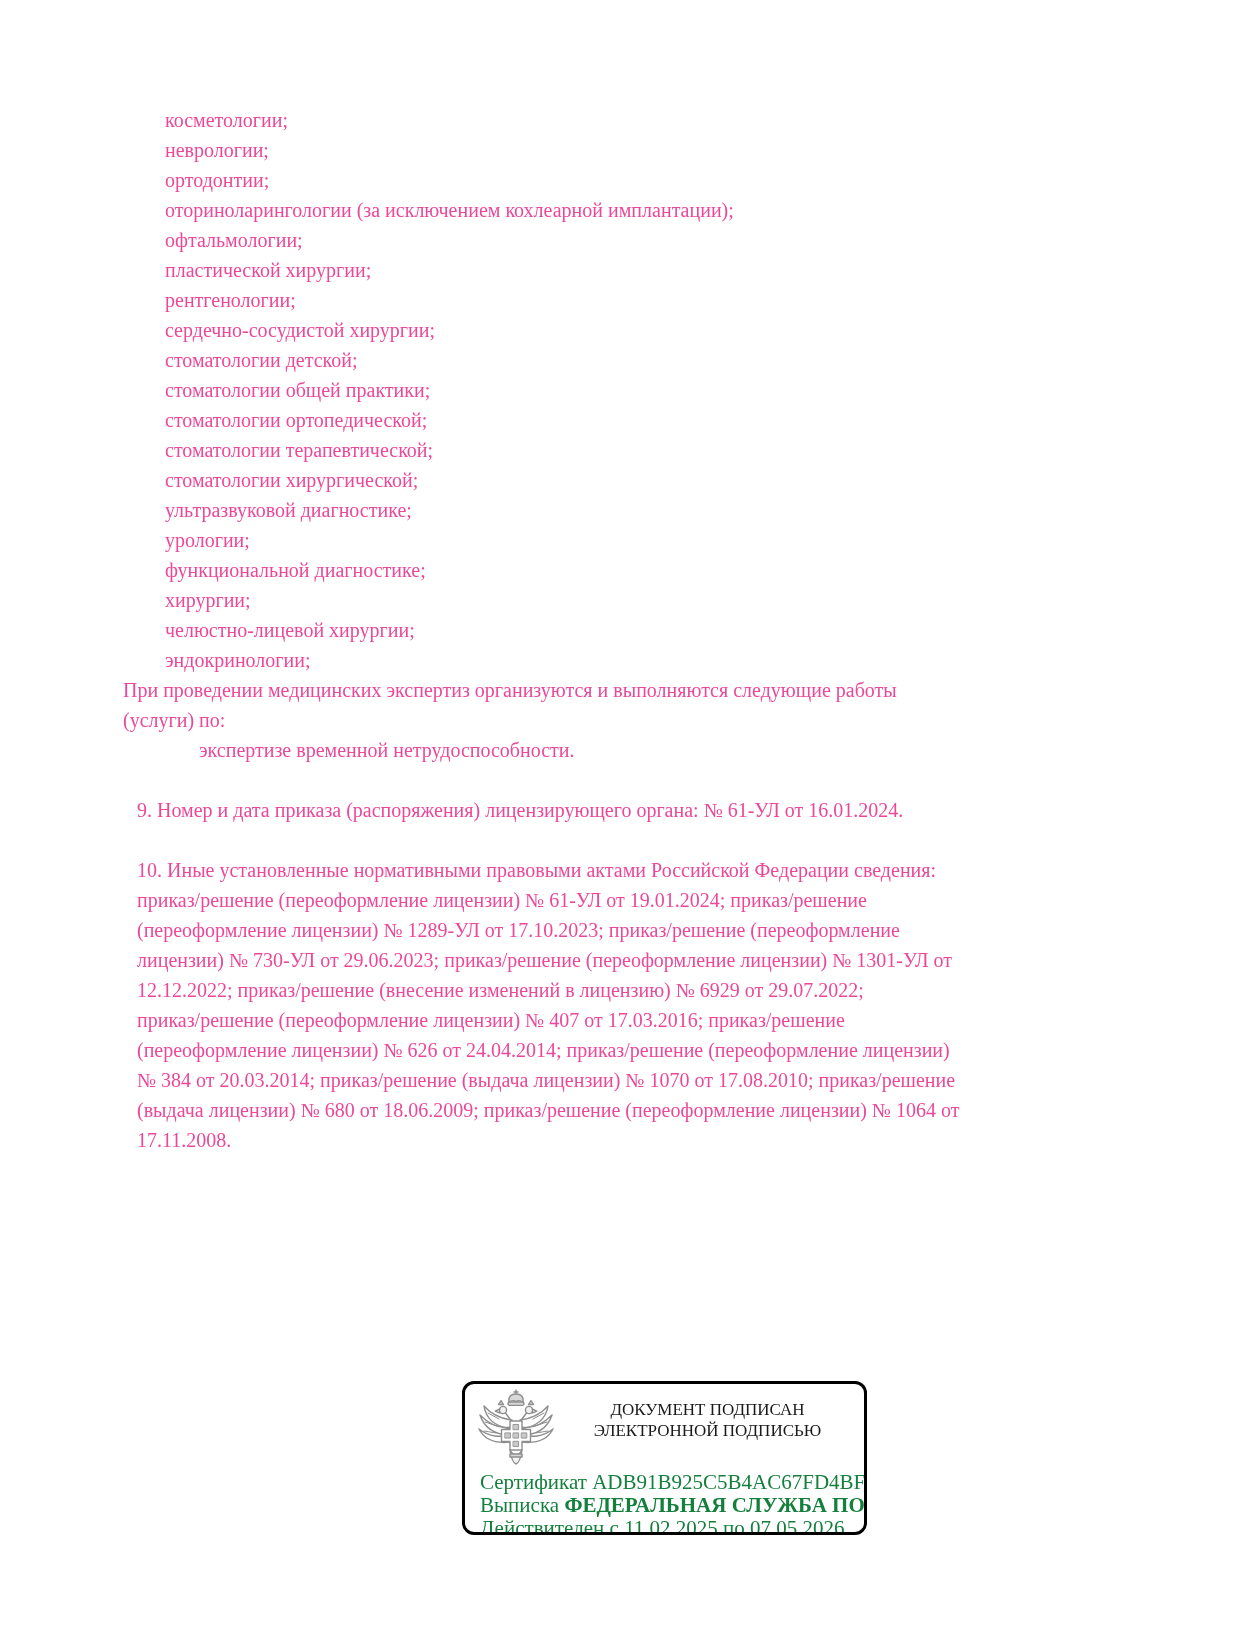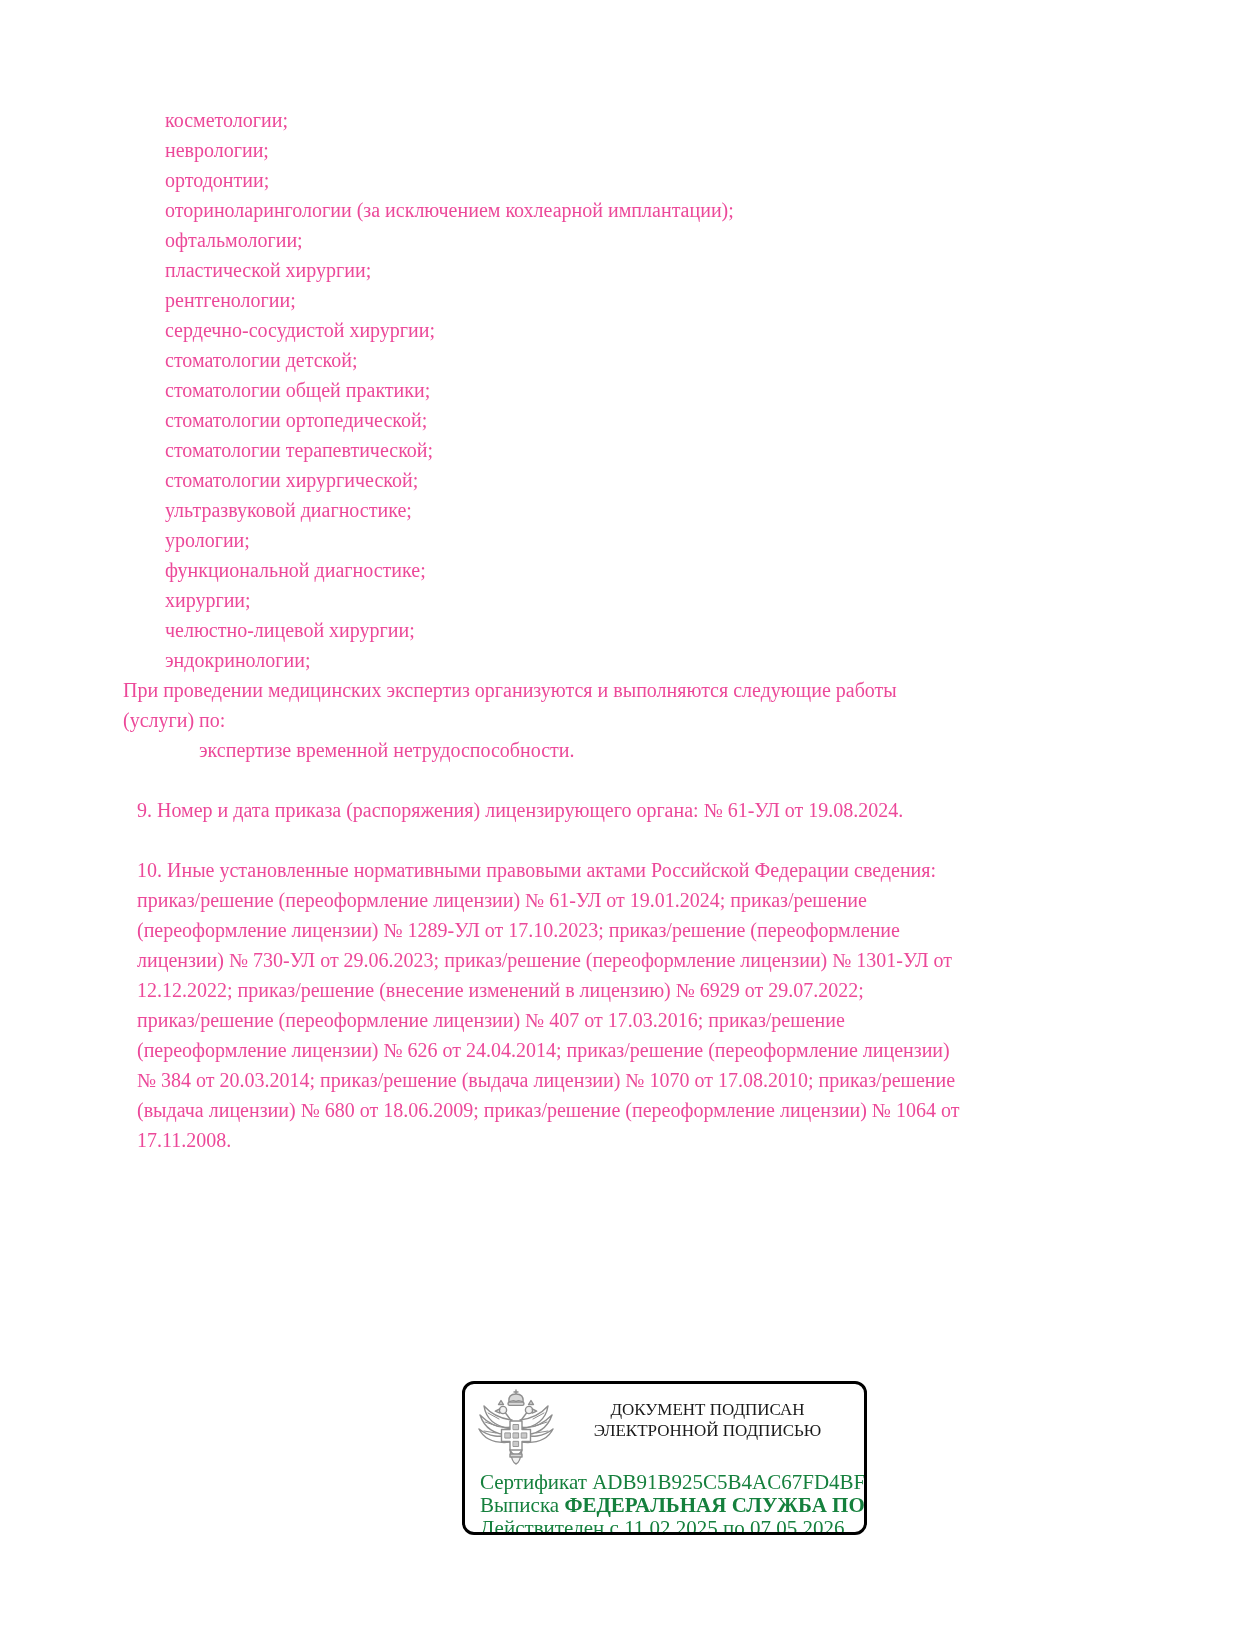--- a/index.html
+++ b/index.html
@@ -82,21 +82,21 @@
 
 <div class="page">
 
   <div class="body-text specialties"><div class="line">косметологии;</div><div class="line">неврологии;</div><div class="line">ортодонтии;</div><div class="line">оториноларингологии (за исключением кохлеарной имплантации);</div><div class="line">офтальмологии;</div><div class="line">пластической хирургии;</div><div class="line">рентгенологии;</div><div class="line">сердечно-сосудистой хирургии;</div><div class="line">стоматологии детской;</div><div class="line">стоматологии общей практики;</div><div class="line">стоматологии ортопедической;</div><div class="line">стоматологии терапевтической;</div><div class="line">стоматологии хирургической;</div><div class="line">ультразвуковой диагностике;</div><div class="line">урологии;</div><div class="line">функциональной диагностике;</div><div class="line">хирургии;</div><div class="line">челюстно-лицевой хирургии;</div><div class="line">эндокринологии;</div></div>
 
   <div class="body-text intro">При проведении медицинских экспертиз организуются и выполняются следующие работы
 (услуги) по:</div>
 
   <div class="body-text expertise">экспертизе временной нетрудоспособности.</div>
 
-  <div class="body-text clause9">9. Номер и дата приказа (распоряжения) лицензирующего органа: № 61-УЛ от 19.08.2024.</div>
+  <div class="body-text clause9">9. Номер и дата приказа (распоряжения) лицензирующего органа: № 61-УЛ от 16.01.2024.</div>
 
   <div class="body-text clause10">10. Иные установленные нормативными правовыми актами Российской Федерации сведения:
 приказ/решение (переоформление лицензии) № 61-УЛ от 19.01.2024; приказ/решение
 (переоформление лицензии) № 1289-УЛ от 17.10.2023; приказ/решение (переоформление
 лицензии) № 730-УЛ от 29.06.2023; приказ/решение (переоформление лицензии) № 1301-УЛ от
 12.12.2022; приказ/решение (внесение изменений в лицензию) № 6929 от 29.07.2022;
 приказ/решение (переоформление лицензии) № 407 от 17.03.2016; приказ/решение
 (переоформление лицензии) № 626 от 24.04.2014; приказ/решение (переоформление лицензии)
 № 384 от 20.03.2014; приказ/решение (выдача лицензии) № 1070 от 17.08.2010; приказ/решение
 (выдача лицензии) № 680 от 18.06.2009; приказ/решение (переоформление лицензии) № 1064 от

